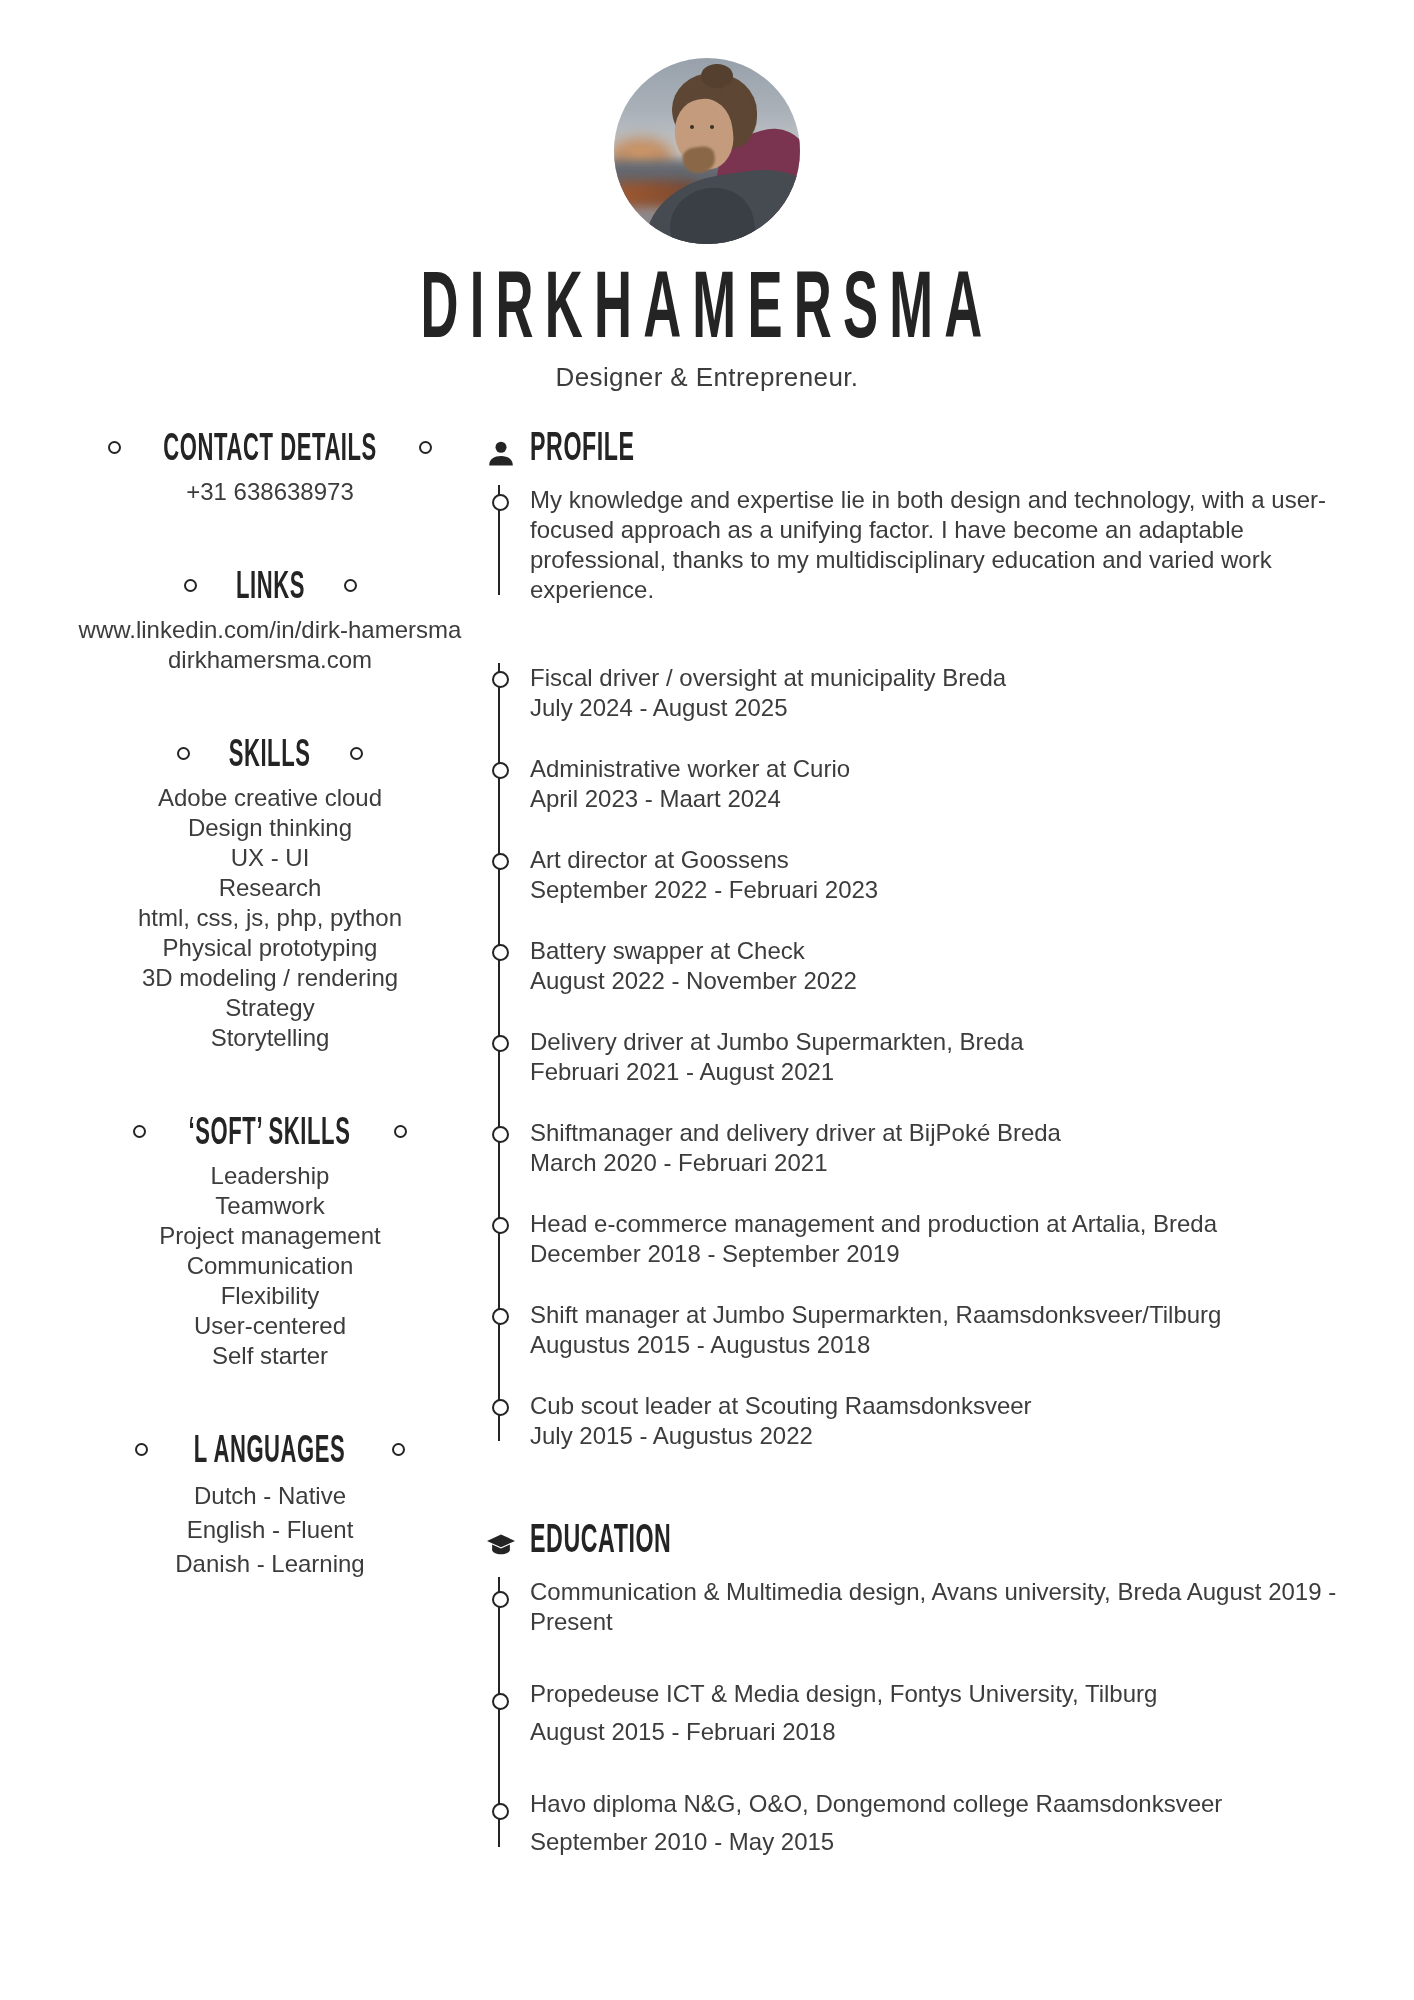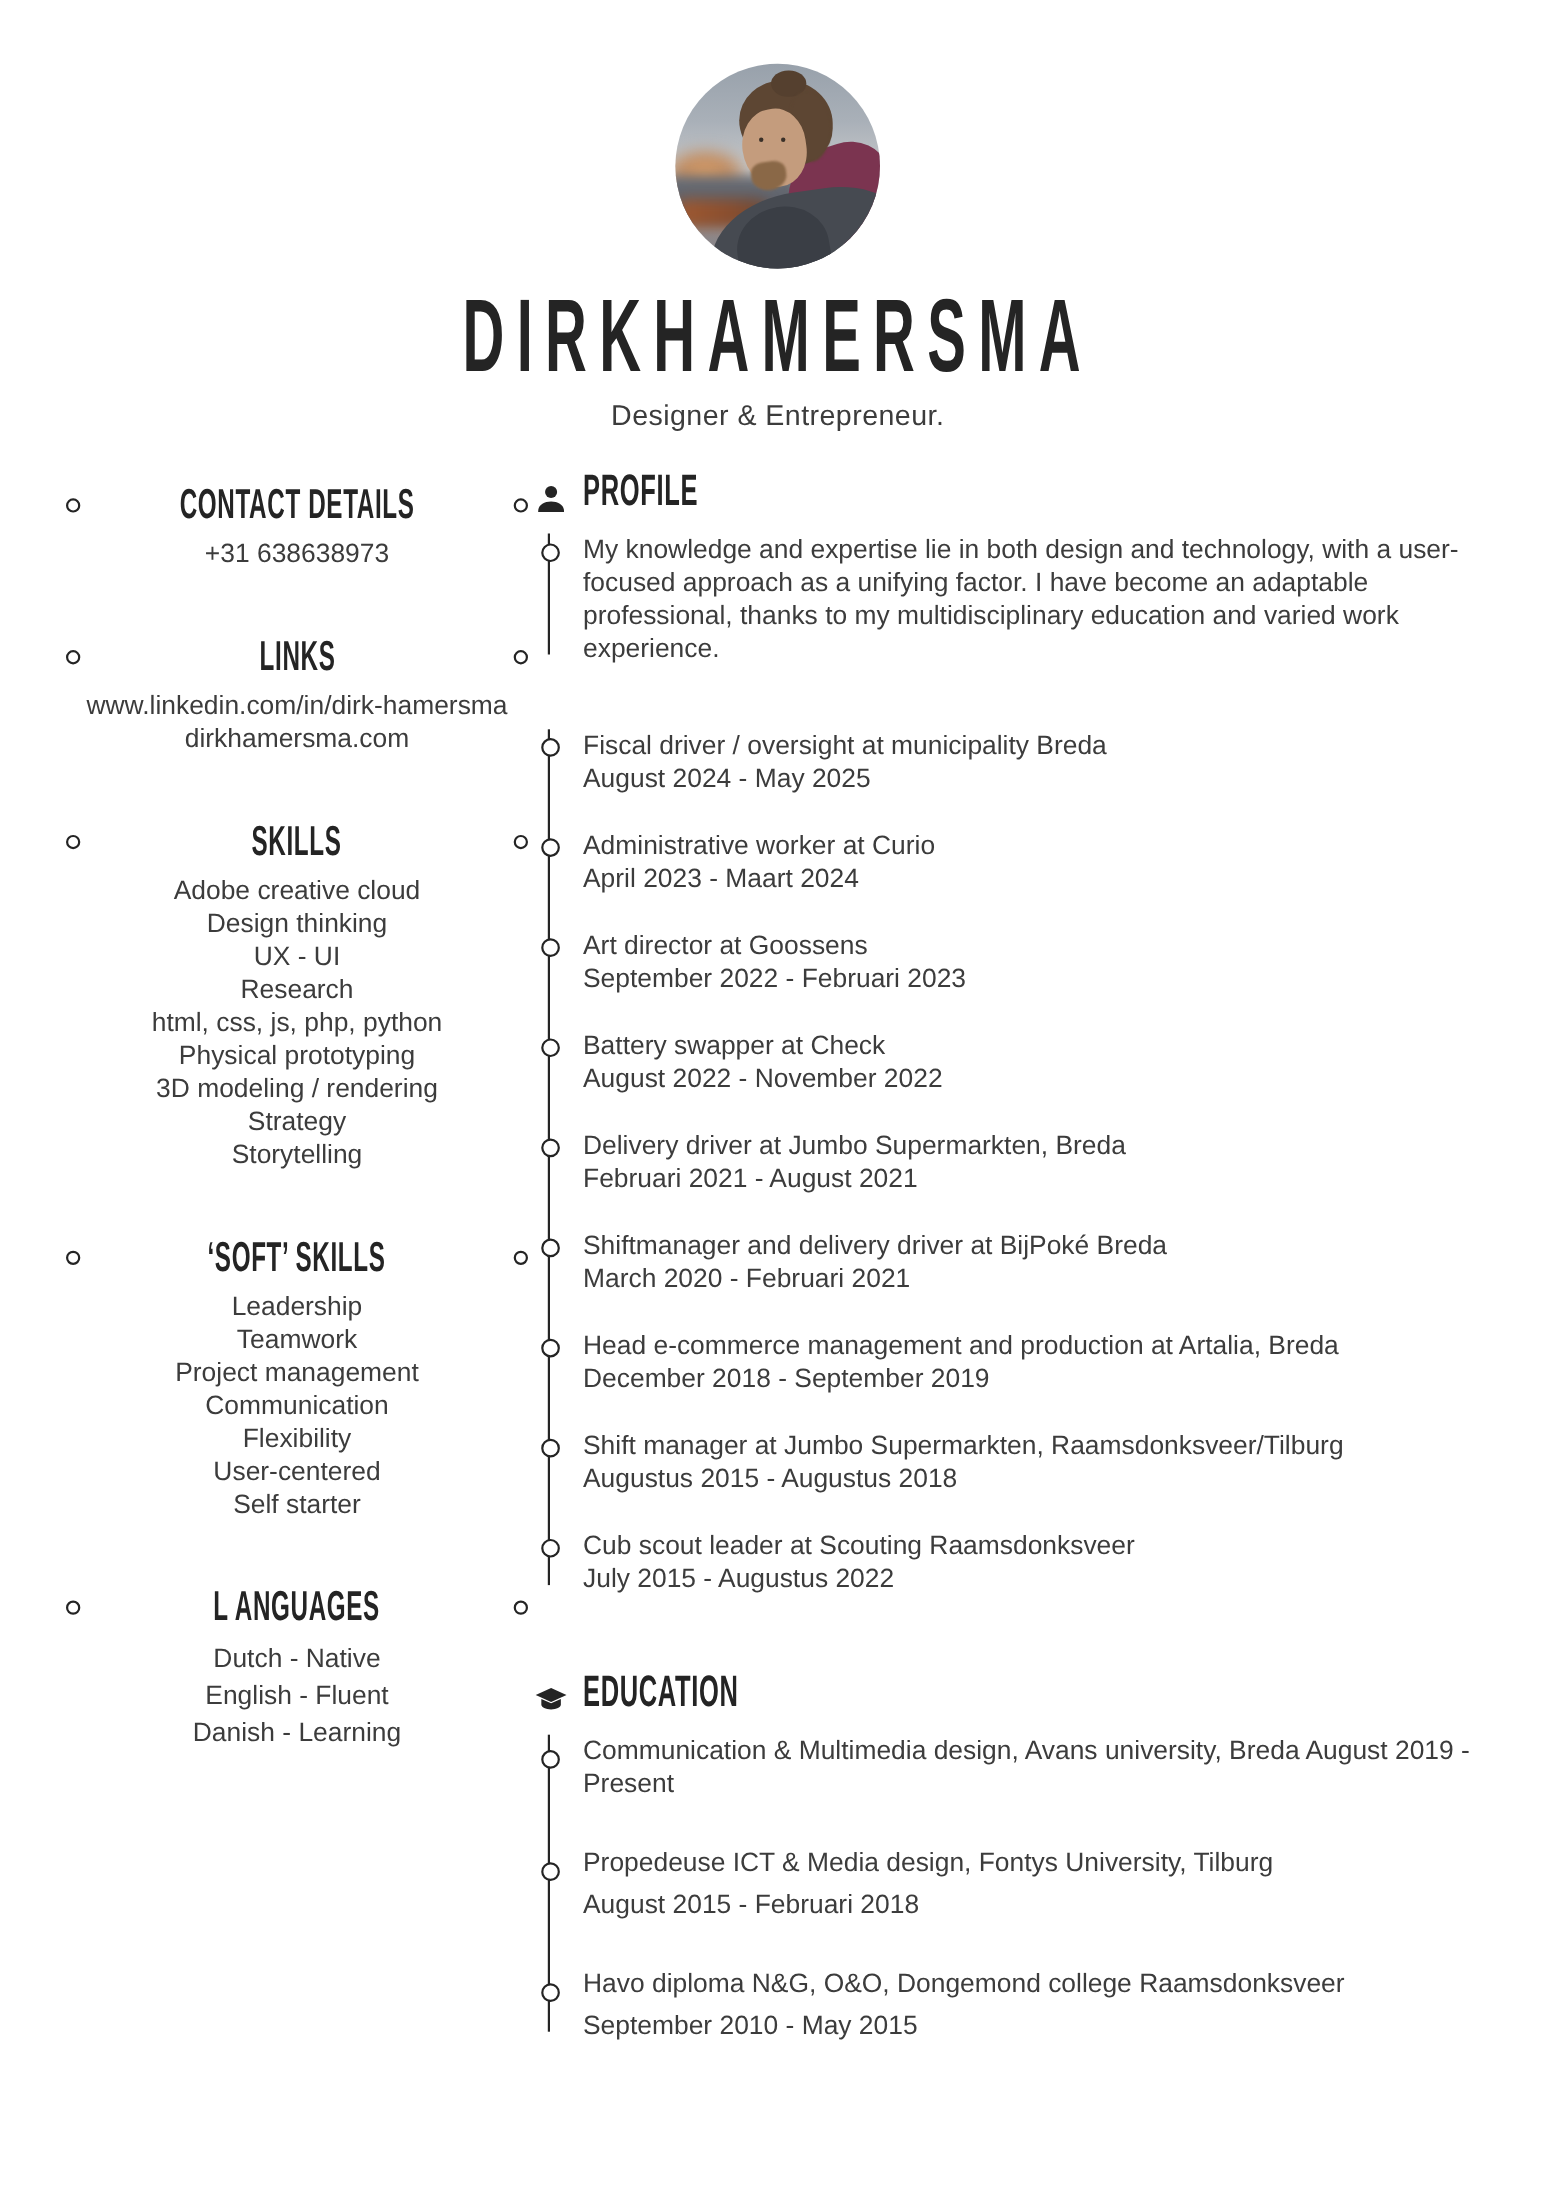--- a/index.html
+++ b/index.html
@@ -42,22 +42,22 @@
   .subtitle { margin-top:10px; font-size:26px; color:#3c3c3c; letter-spacing:0.4px; }
 
   
   .columns { display:flex; margin-top:32px; padding:0 48px 0 60px; }
   .left-col  { width:420px; flex:none; text-align:center; }
   .right-col { flex:1; padding-left:6px; }
 
   
   .side-section { margin-bottom:56px; }
   .side-heading {
-    display:flex; align-items:center; justify-content:space-between; gap:39px;
-    height:44px; margin-bottom:8px;margin-top:12px;
+    display:flex; align-items:center; justify-content:center; gap:39px;
+    height:44px; margin-bottom:8px;
   }
   .h-side {
     font-size:38px; font-weight:700; color:#242424; white-space:nowrap;
     letter-spacing:1px; display:inline-block;
     transform:scaleX(0.58); transform-origin:center;
   }
   .dot { width:13px; height:13px; border:2px solid #242424; border-radius:50%; background:#fff; flex:none; }
   .side-item { font-size:24px; line-height:30px; }
   .lang-item { font-size:24px; line-height:34px; }
 
@@ -202,21 +202,21 @@
         <div class="t-entry">
           <p class="t-text profile-text">My knowledge and expertise lie in both design and technology, with a user-focused approach as a unifying factor. I have become an adaptable professional, thanks to my multidisciplinary education and varied work experience.</p>
         </div>
       </div>
     </div>
 
     <div class="sec-work">
       <div class="timeline">
         <div class="t-entry">
           <p class="t-text">Fiscal driver / oversight at municipality Breda</p>
-          <p class="t-text">August 2024 - May 2025</p>
+          <p class="t-text">July 2024 - August 2025</p>
         </div>
         <div class="t-entry">
           <p class="t-text">Administrative worker at Curio</p>
           <p class="t-text">April 2023 - Maart 2024</p>
         </div>
         <div class="t-entry">
           <p class="t-text">Art director at Goossens</p>
           <p class="t-text">September 2022 - Februari 2023</p>
         </div>
         <div class="t-entry">

